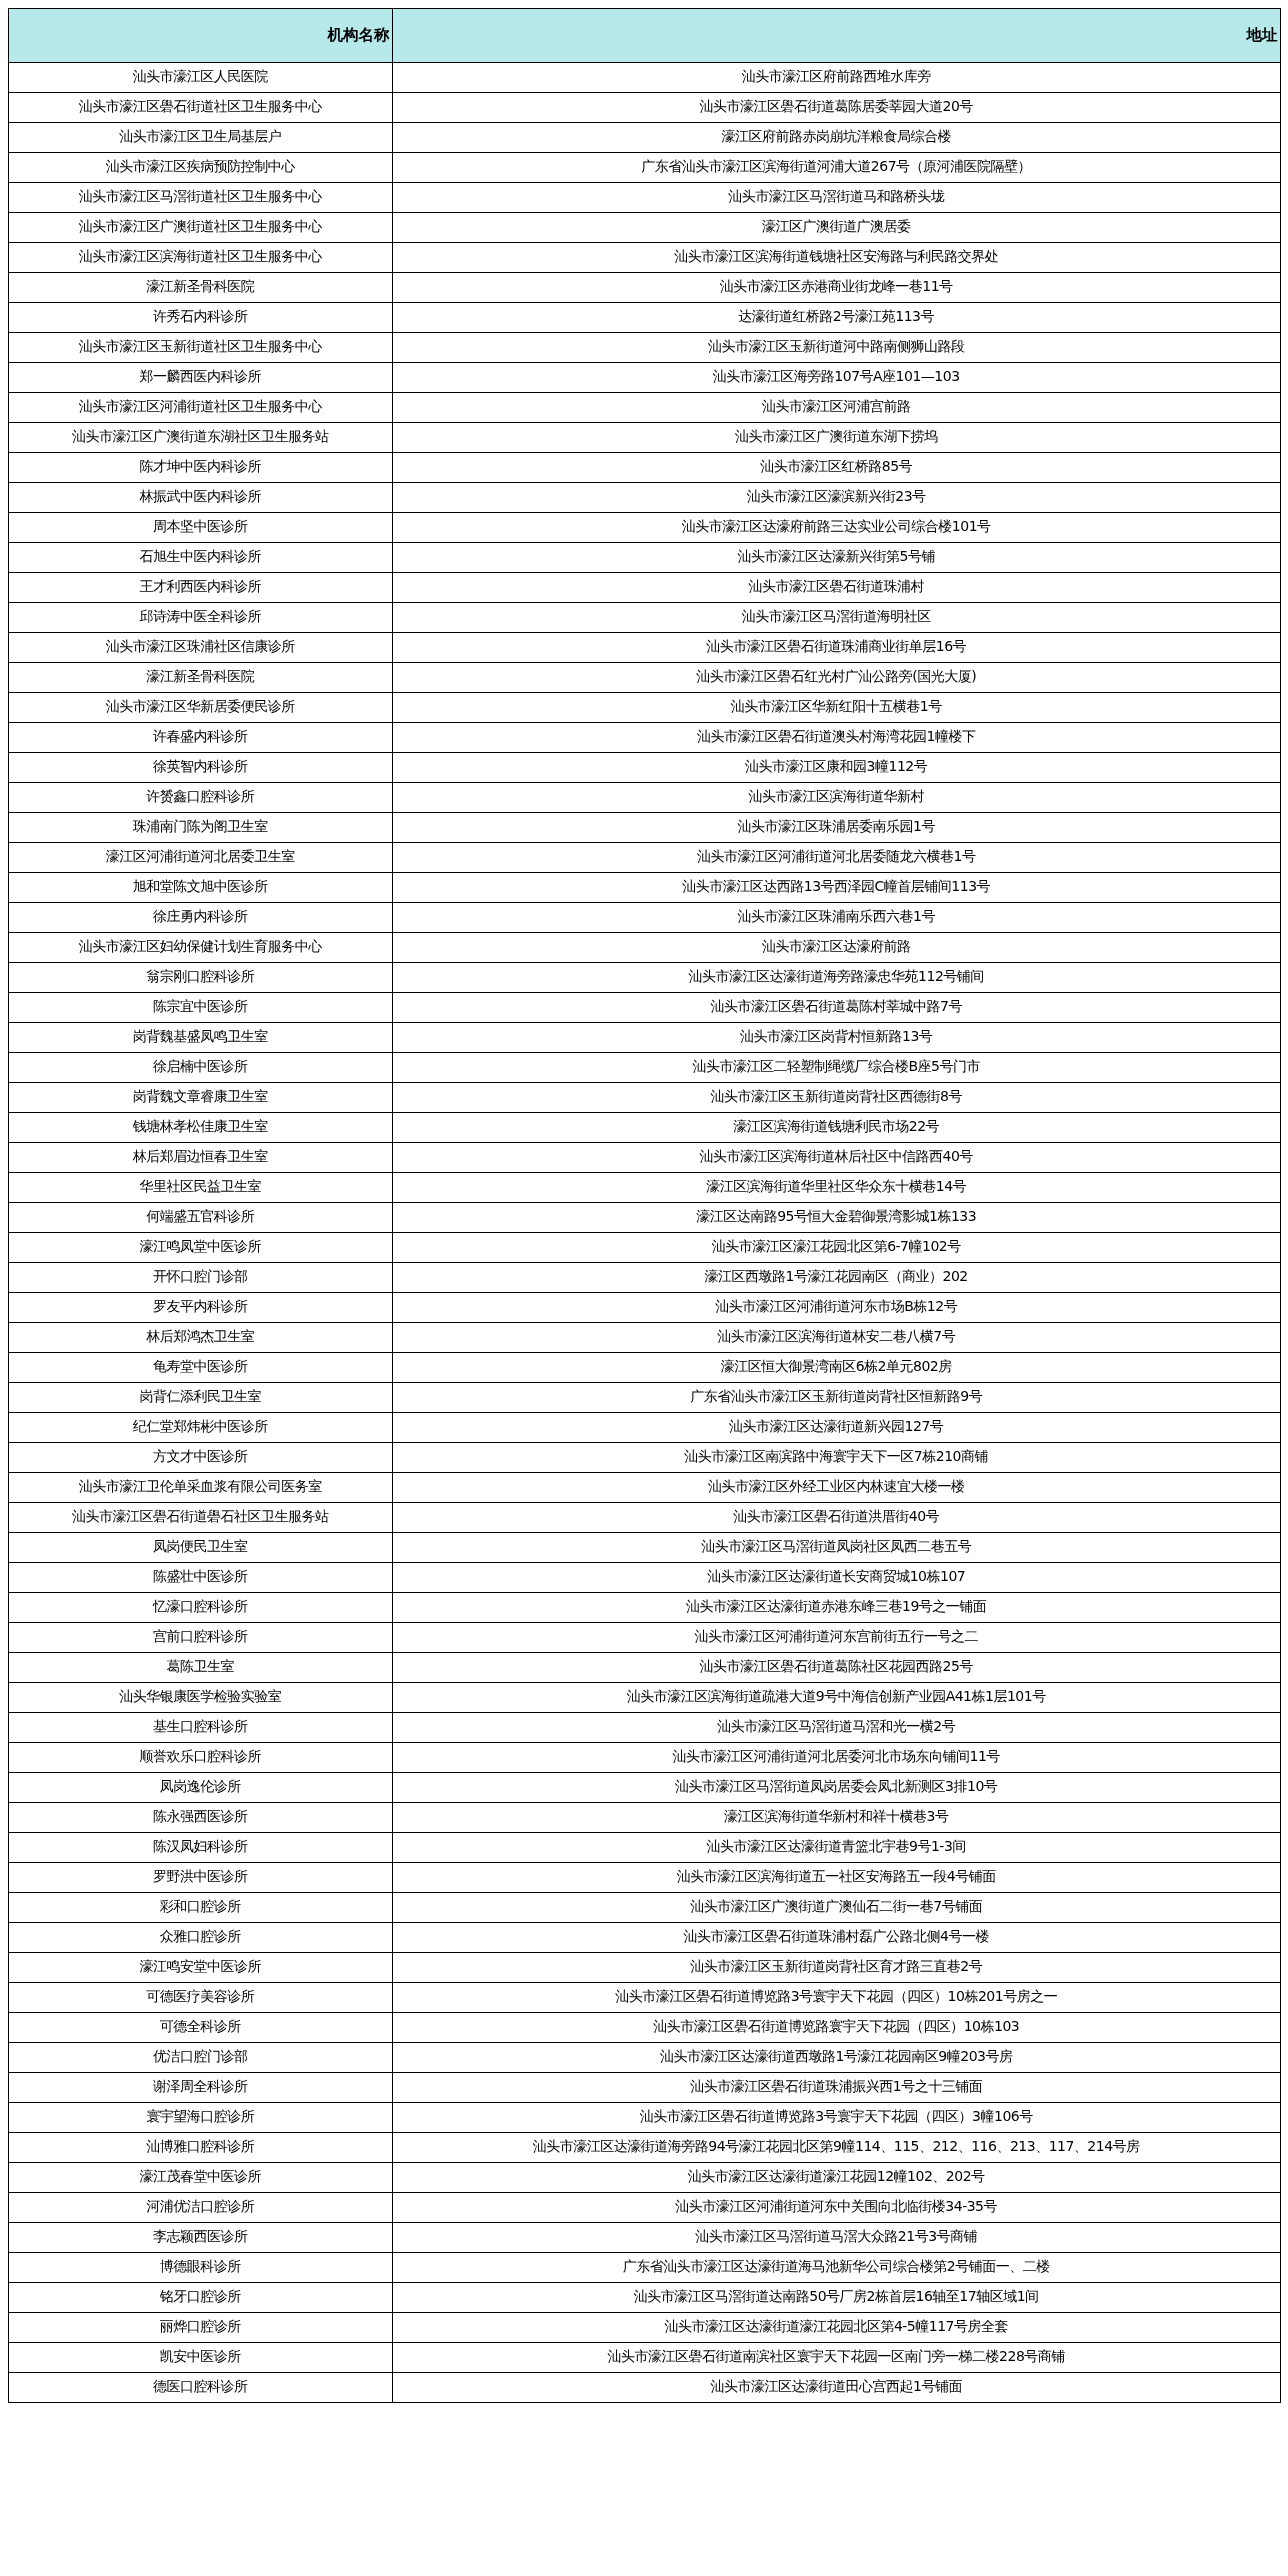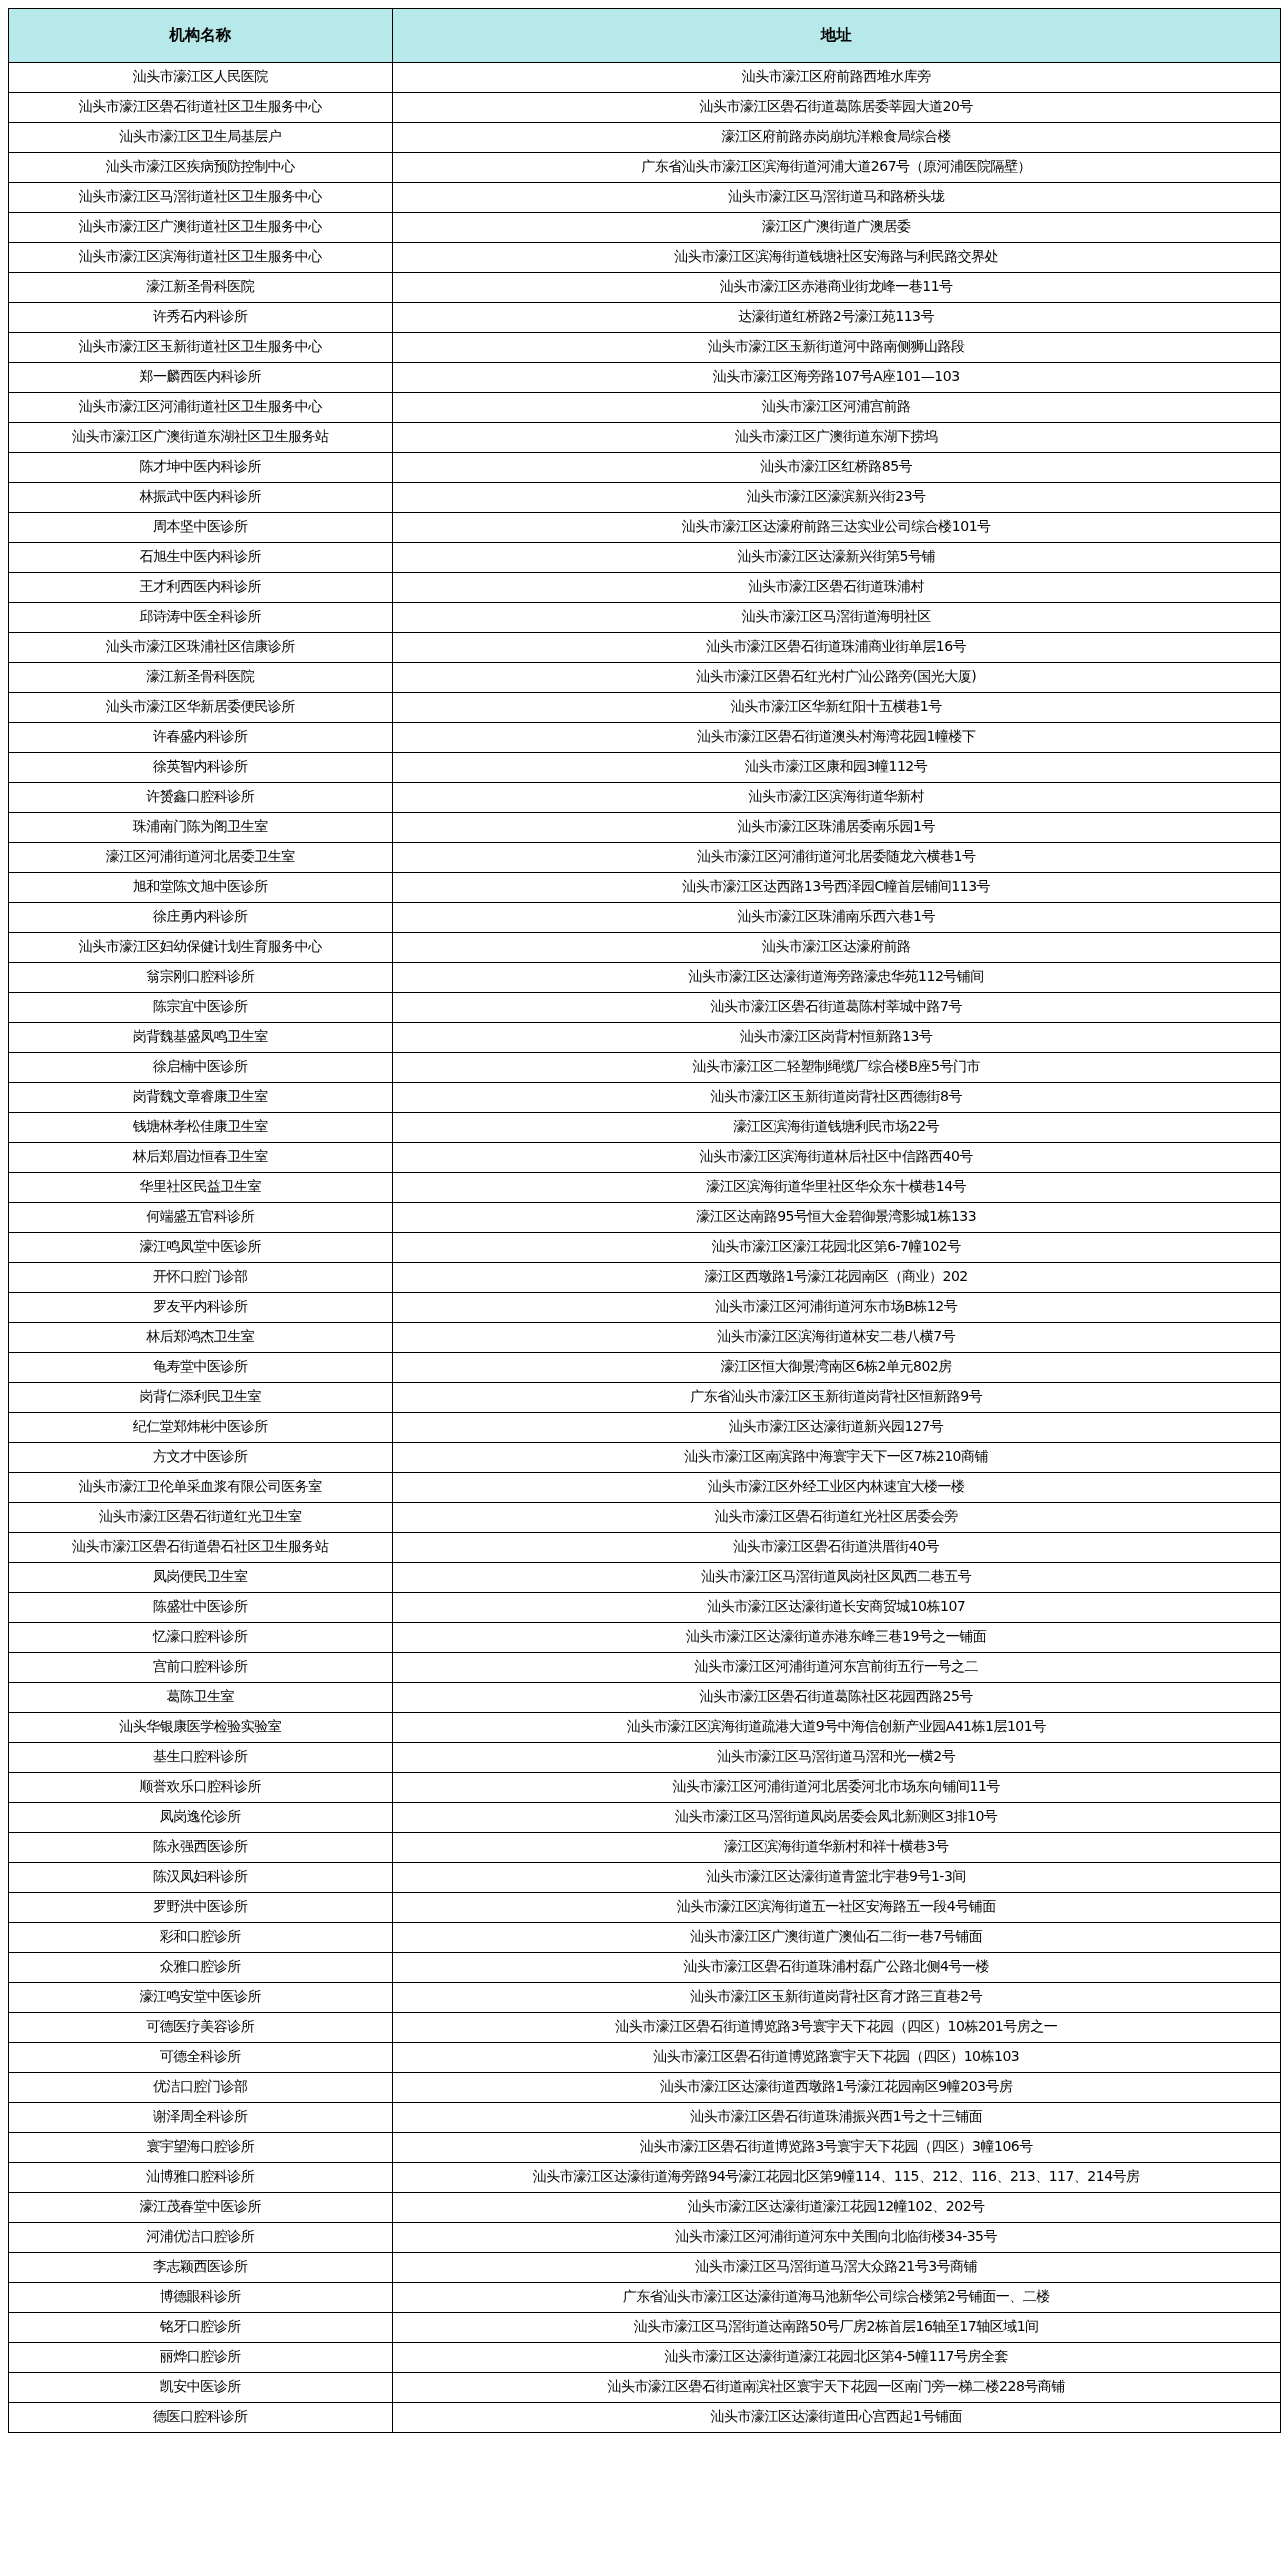--- a/index.html
+++ b/index.html
@@ -10,21 +10,21 @@
     font-family: "DejaVu Sans", "Liberation Sans", sans-serif;
     color: #000;
   }
   .sheet col.c1 { width: 384px; }
   .sheet col.c2 { width: 888px; }
   .sheet th, .sheet td {
     border: 1.5px solid #000; text-align: center; vertical-align: middle;
     padding: 0 2.1px; white-space: nowrap; overflow: hidden;
   }
   .sheet thead th {
-    background: #B8E9EA; height: 53px; font-size: 15.5px; font-weight: bold;
+    background: #B8E9EA; height: 53px; font-size: 15.5px; font-weight: bold; text-align: right;
   }
   .sheet tbody td { height: 29px; font-size: 14px; letter-spacing: -0.5px; }
   .sheet tbody td.addr { font-size: 14px; }
 </style>
 </head>
 <body>
 
 <table class="sheet">
   <colgroup>
       <col class="c1">
@@ -223,24 +223,20 @@
       </tr>
       <tr>
         <td>方文才中医诊所</td>
         <td class="addr">汕头市濠江区南滨路中海寰宇天下一区7栋210商铺</td>
       </tr>
       <tr>
         <td>汕头市濠江卫伦单采血浆有限公司医务室</td>
         <td class="addr">汕头市濠江区外经工业区内林速宜大楼一楼</td>
       </tr>
       <tr>
-        <td>汕头市濠江区礐石街道红光卫生室</td>
-        <td class="addr">汕头市濠江区礐石街道红光社区居委会旁</td>
-      </tr>
-      <tr>
         <td>汕头市濠江区礐石街道礐石社区卫生服务站</td>
         <td class="addr">汕头市濠江区礐石街道洪厝街40号</td>
       </tr>
       <tr>
         <td>凤岗便民卫生室</td>
         <td class="addr">汕头市濠江区马滘街道凤岗社区凤西二巷五号</td>
       </tr>
       <tr>
         <td>陈盛壮中医诊所</td>
         <td class="addr">汕头市濠江区达濠街道长安商贸城10栋107</td>

